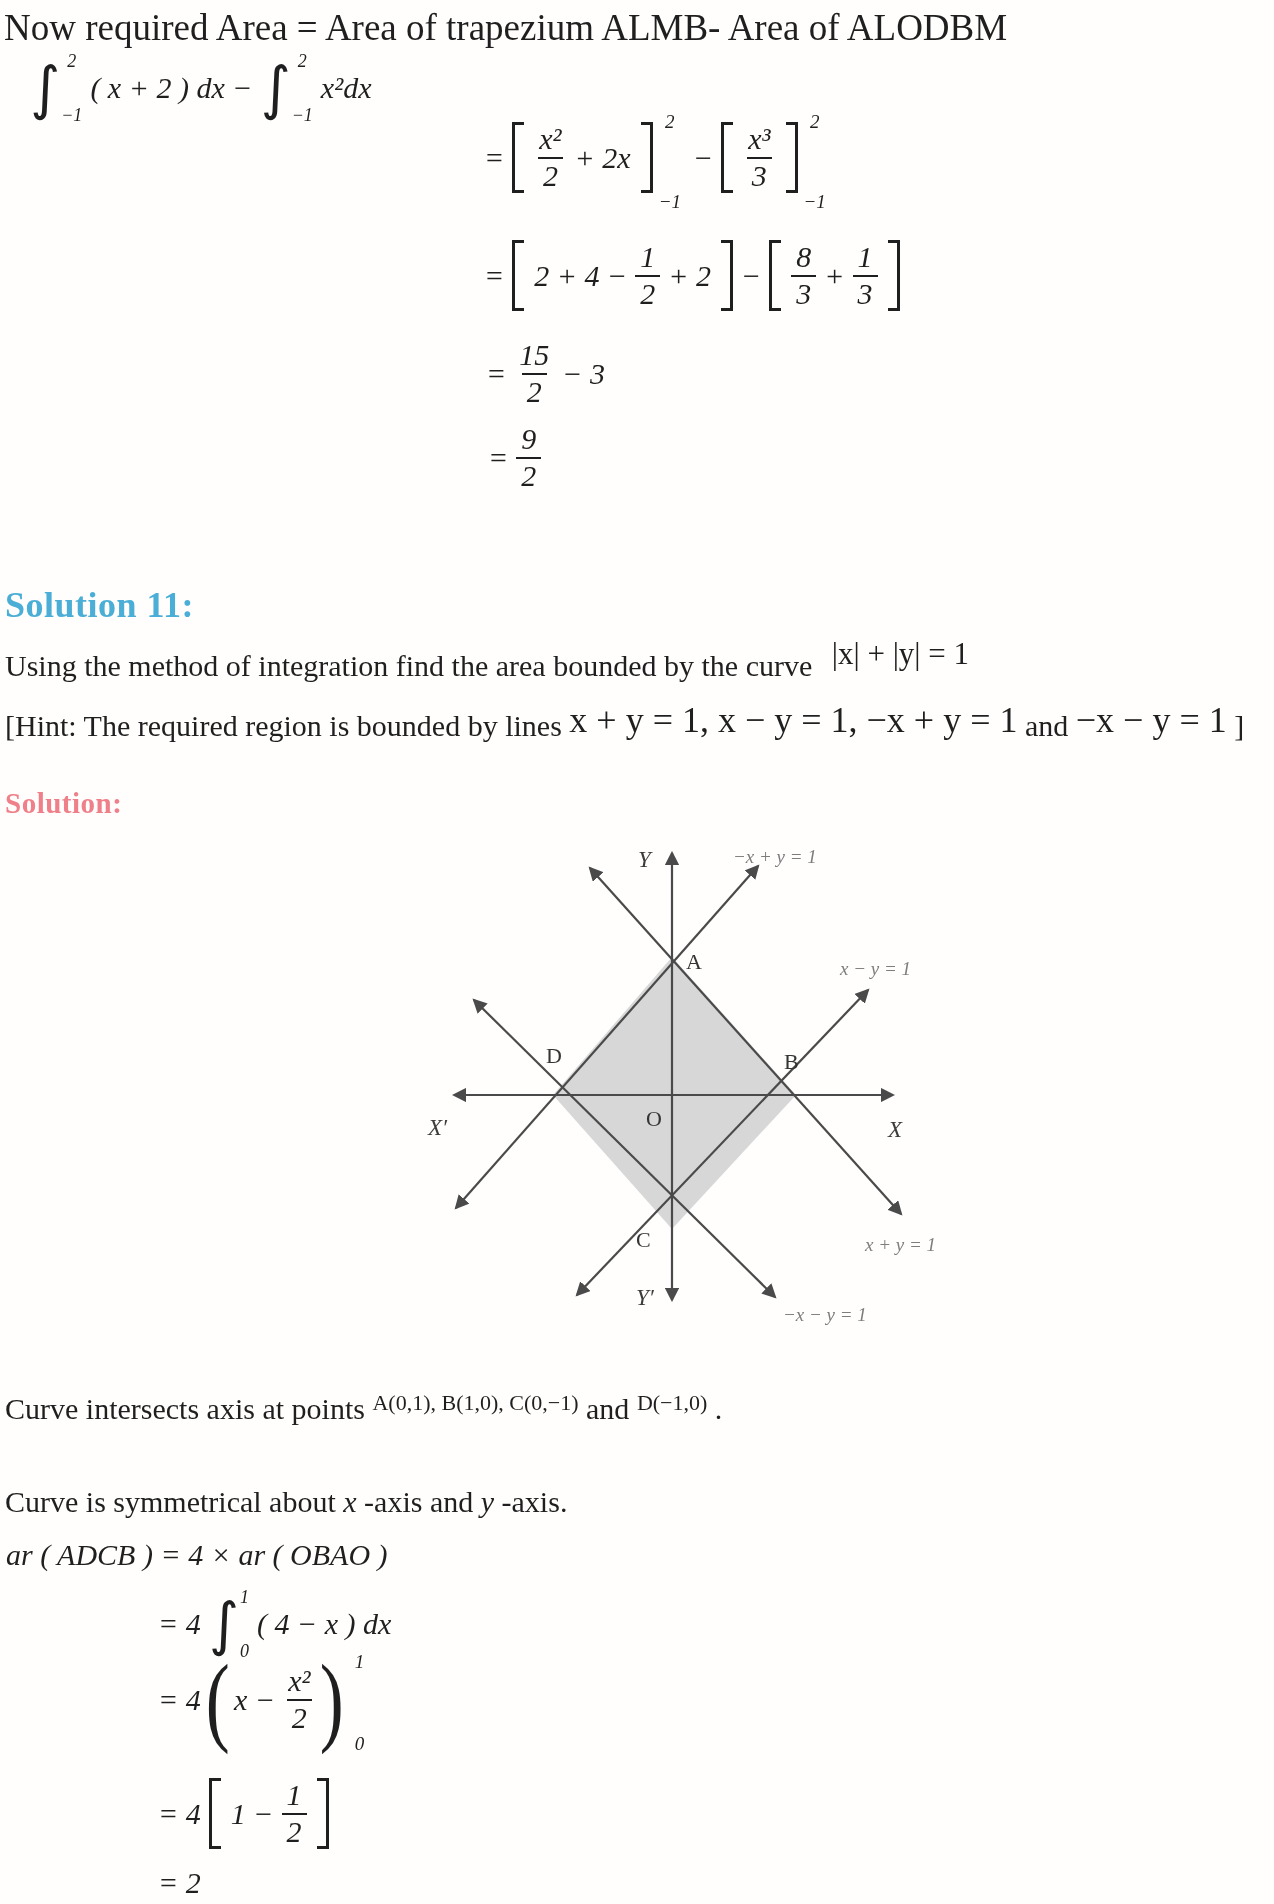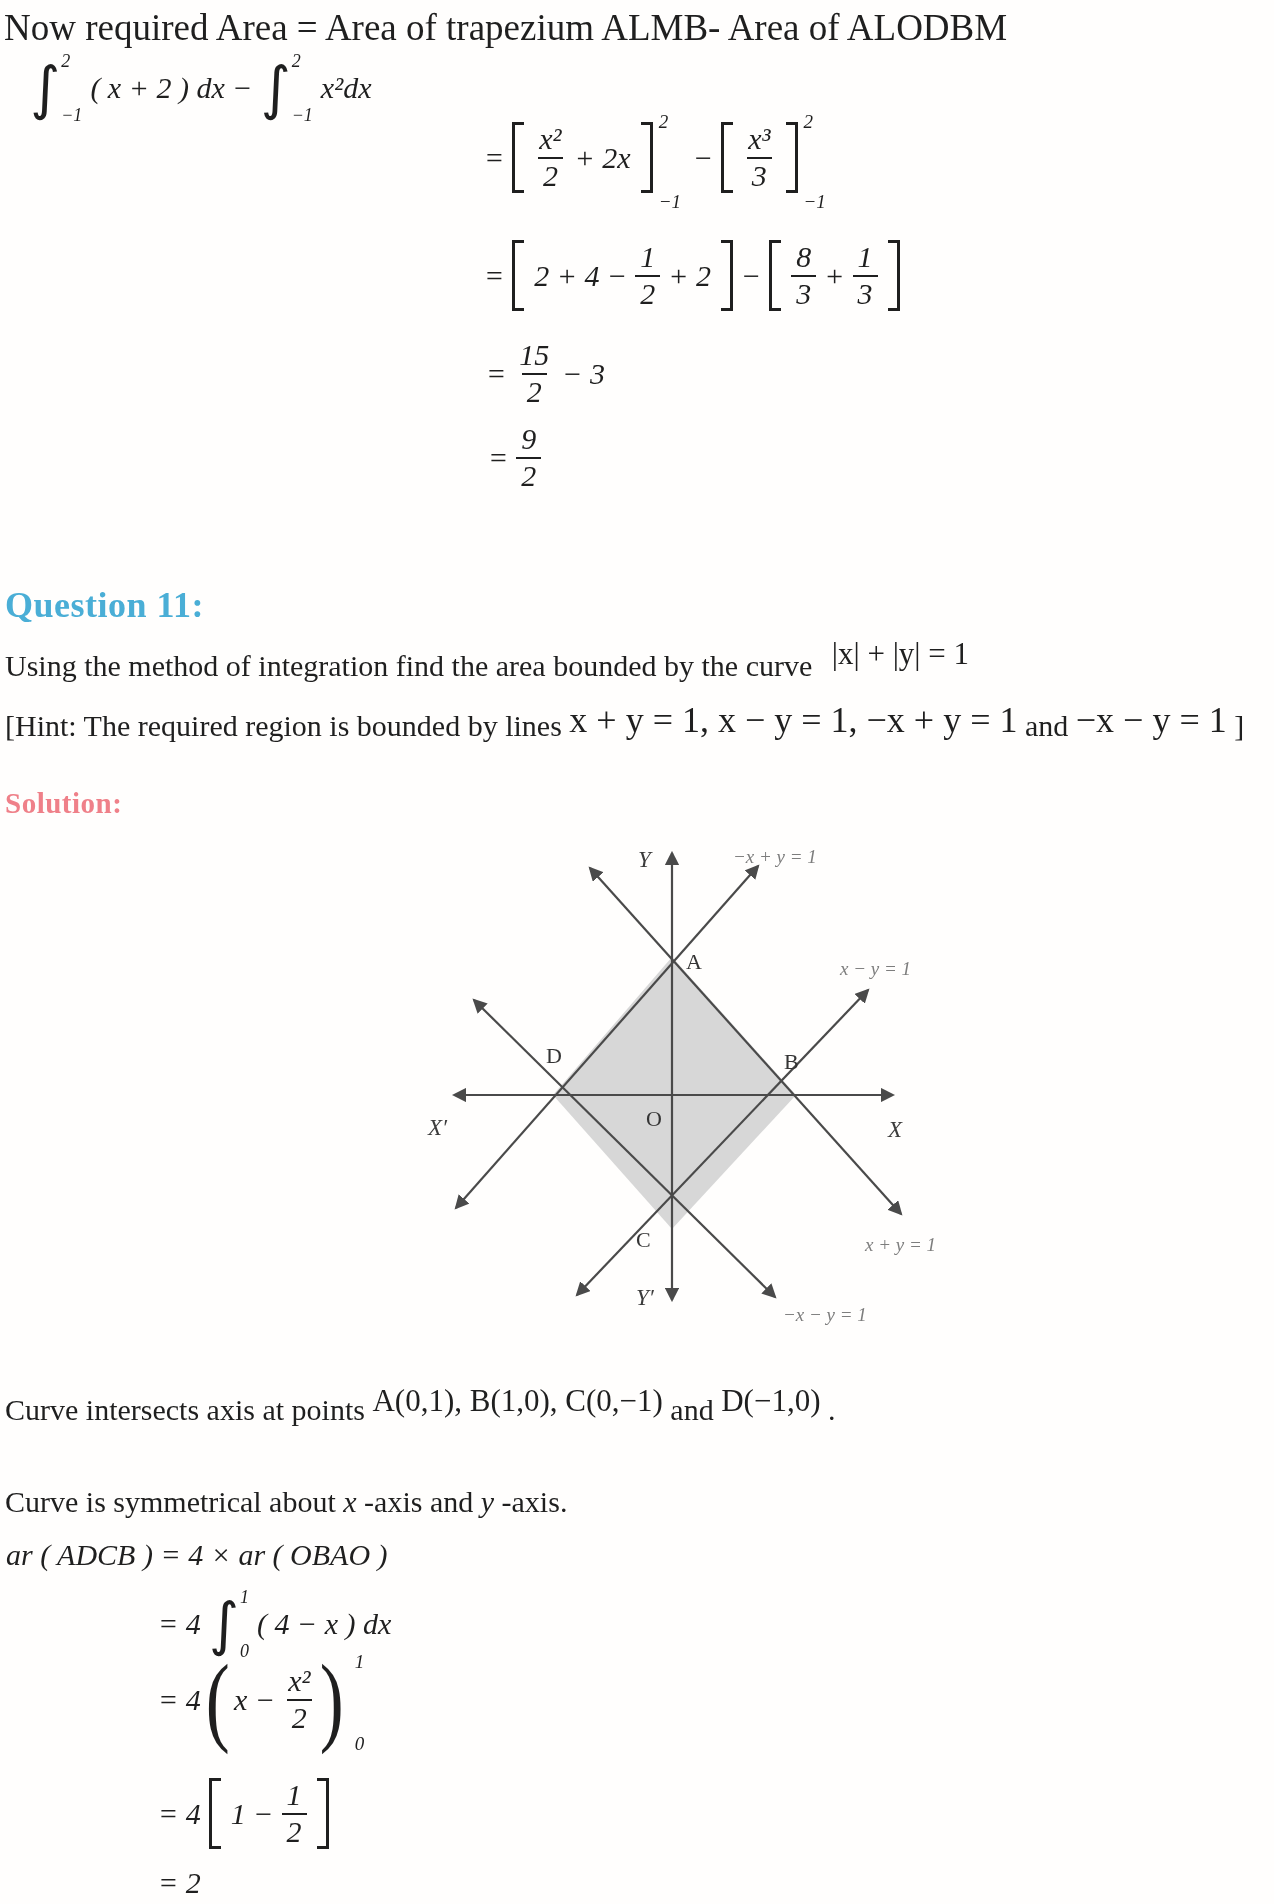--- a/index.html
+++ b/index.html
@@ -6,21 +6,21 @@
     --question-label:#4aaed6;
     --solution-label:#ef8089;
     --text:#1f1f1f;
     --diagram-line:#4a4a4a;
     --diagram-fill:#d7d7d7;
     --diagram-eq-label:#7d7d7d;
   }
   html,body{margin:0;padding:0;background:#ffffff;}
   .page{
     position:relative;width:1274px;height:1904px;background:#fffefd;
-    font-family:"Liberation Serif",serif;color:var(--text);overflow:hidden;
+    font-family:"Liberation Serif",serif;color:var(--text);overflow:hidden;text-align:center;
   }
   .abs{position:absolute;}
   .title{font-size:37px;white-space:nowrap;}
   
   .mrow{display:flex;align-items:center;font-style:italic;font-size:30px;white-space:nowrap;gap:8px;}
   .frac{display:inline-flex;flex-direction:column;align-items:center;line-height:1.15;align-self:center;}
   .frac .num{padding:0 5px;}
   .frac .den{border-top:2px solid var(--text);padding:0 5px;}
   .br{width:9px;border:3px solid var(--text);align-self:stretch;}
   .br-l{border-right:none;margin-right:2px;}
@@ -33,21 +33,21 @@
   .paren{font-style:normal;font-size:100px;line-height:66px;transform:scaleX(0.72);margin:0 -8px;}
   .pb{display:flex;flex-direction:column;justify-content:space-between;align-self:stretch;
       font-size:19px;line-height:1;margin:-12px 0 -18px 6px;}
   
   .qlabel{font-size:36px;font-weight:bold;color:var(--question-label);letter-spacing:0.5px;}
   .slabel{font-size:29px;font-weight:bold;color:var(--solution-label);letter-spacing:0.5px;}
   .para{font-size:30px;white-space:nowrap;}
   .mathup{position:relative;}
   .r12{top:-12px;margin-left:12px;font-size:31px;}
   .r4{top:-4px;font-size:36px;}
-  .r9{top:-9px;font-size:31px;}
+  .r9{top:-9px;font-size:22px;}
   .it{font-style:italic;}
   
   .dgm text{font-family:"Liberation Serif",serif;}
   .dgm-axis-label{font-size:23px;font-style:italic;fill:#3c3c3c;}
   .dgm-vertex{font-size:22px;fill:#343434;}
   .dgm-eq{font-size:19px;font-style:italic;fill:var(--diagram-eq-label);}
 </style>
 </head>
 <body>
 
@@ -134,21 +134,21 @@
   </div>
 
   <div class="abs mrow" style="left:488px;top:422px;">
     <span>=</span>
     <span class="frac">
       <span class="num">9</span>
       <span class="den">2</span>
     </span>
   </div>
 
-  <div class="abs qlabel" style="left:5px;top:584px;">Question 11:</div>
+  <div class="abs qlabel" style="left:5px;top:584px;">Solution 11:</div>
 
   <div class="abs para" style="left:5px;top:648px;">
     <span>Using the method of integration find the area bounded by the curve</span>
     <span class="mathup r12">|x| + |y| = 1</span>
   </div>
 
   <div class="abs para" style="left:5px;top:703px;">
     <span>[Hint: The required region is bounded by lines </span>
     <span class="mathup r4">x + y = 1, x − y = 1, −x + y = 1</span>
     <span> and </span>

